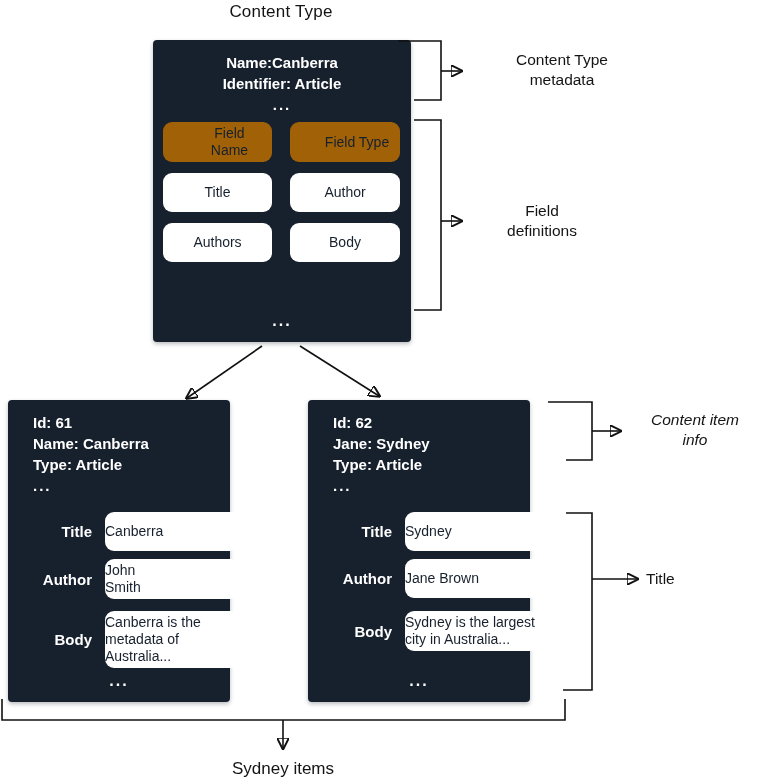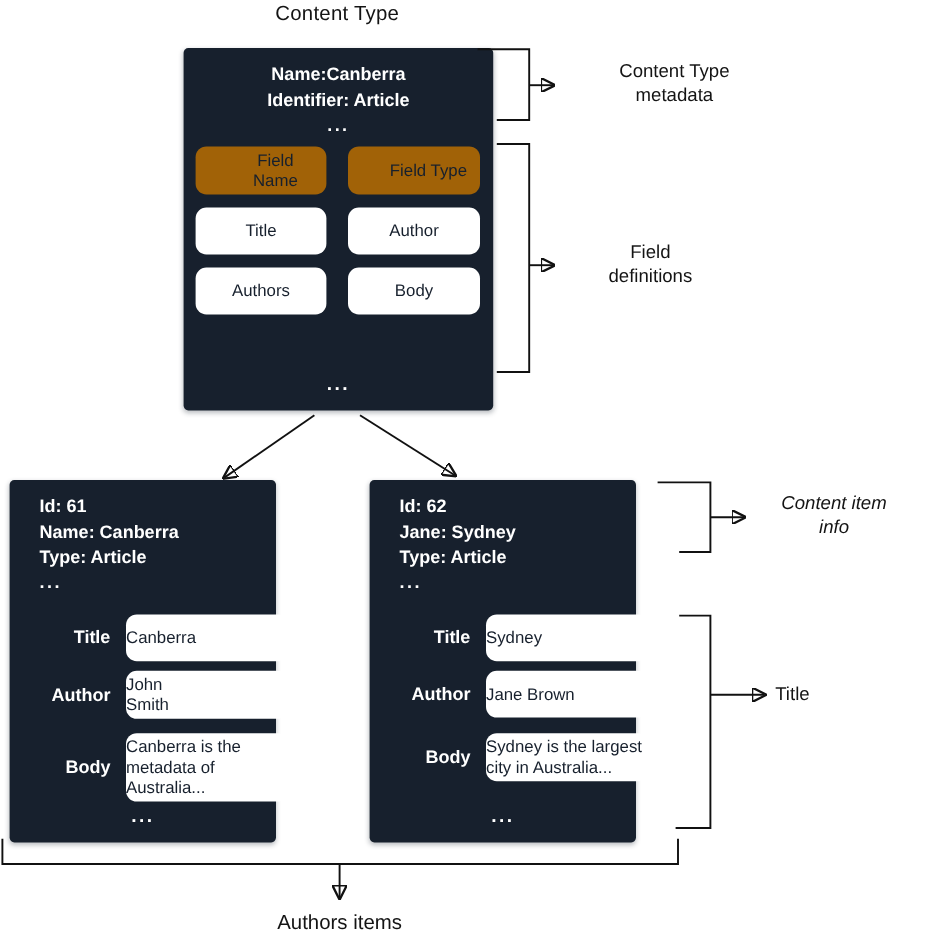--- a/index.html
+++ b/index.html
@@ -127,21 +127,21 @@
     <div class="dots box-bottom-dots">...</div>
   </div>
 
   <div class="annotation ann-metadata">Content Type
 metadata</div>
   <div class="annotation ann-fielddefs">Field
 definitions</div>
   <div class="annotation ann-iteminfo">Content item
 info</div>
   <div class="annotation ann-fields">Title</div>
-  <div class="annotation ann-contentitems">Authors items</div>
+  <div class="annotation ann-contentitems">Sydney items</div>
 
   <svg class="overlay" width="773" height="782" viewBox="0 0 773 782" xmlns="http://www.w3.org/2000/svg">
     <defs>
       <marker id="ah" viewBox="0 0 10 10" refX="8.5" refY="5" markerWidth="7.5" markerHeight="7.5" orient="auto-start-reverse">
         <path d="M0 0 L10 5 L0 10 z" fill="#111111" stroke="none"></path>
       </marker>
     </defs>
 
     <path d="M398 41 H441 V100 H414"></path>
     <line x1="441" y1="71" x2="461" y2="71" marker-end="url(#ah)"></line>

